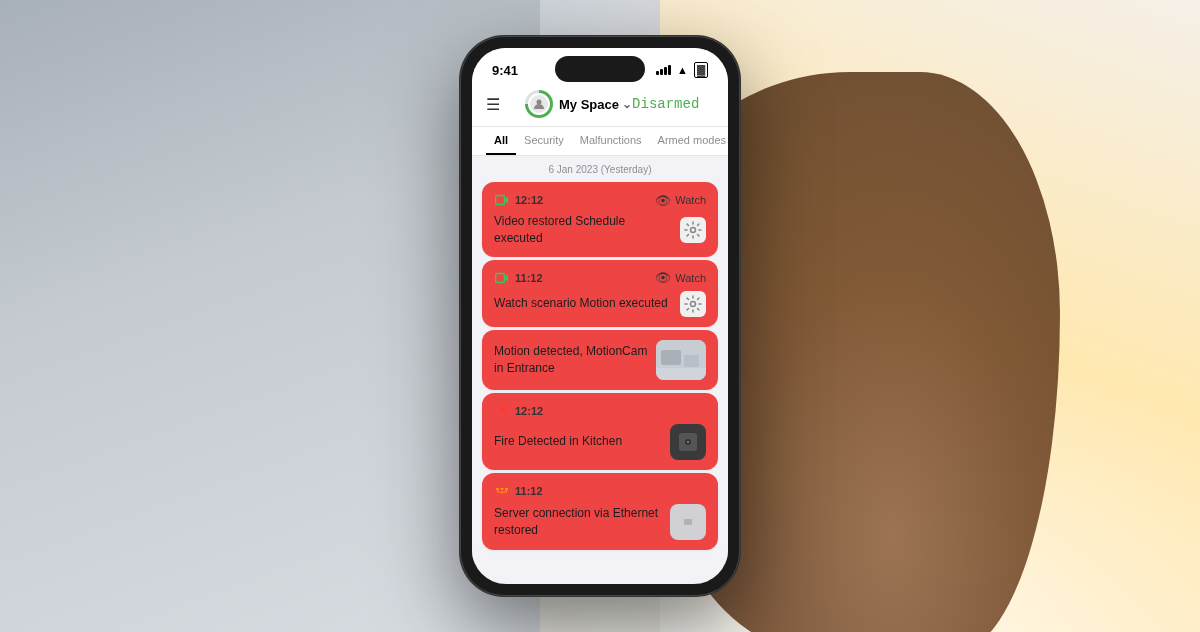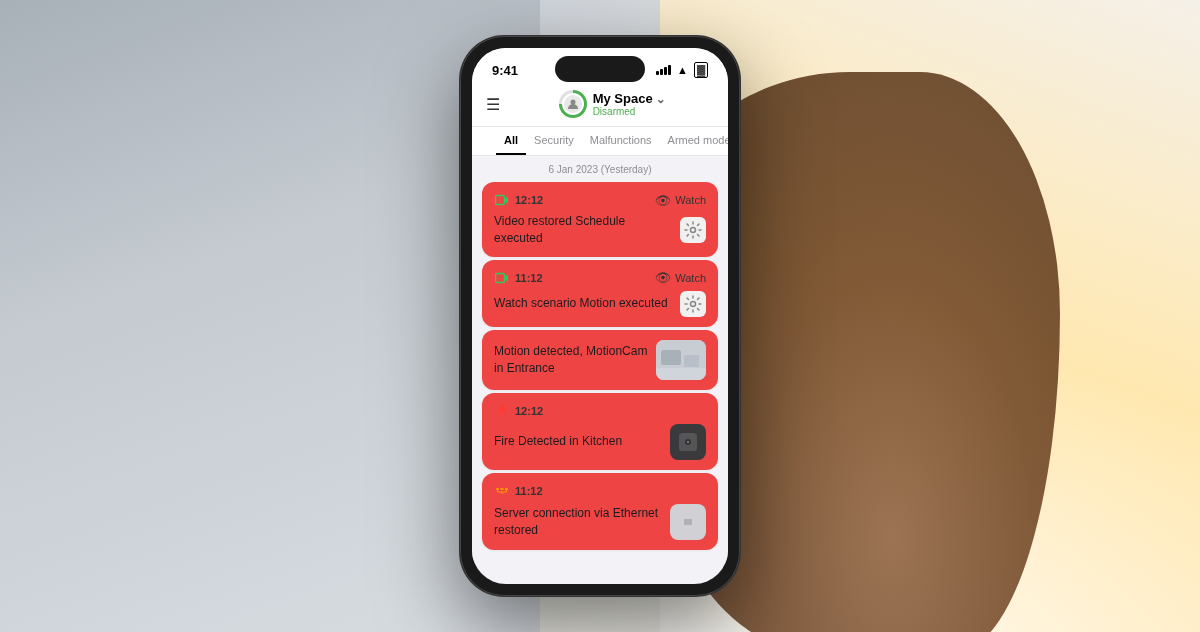--- a/index.html
+++ b/index.html
@@ -181,43 +181,44 @@
       z-index: 1;
       display: flex;
       align-items: center;
       justify-content: center;
       font-size: 8px;
       color: #666;
     }
 
     .space-text {
       display: flex;
-      flex-direction: column;
+      flex-direction: row;
     }
 
     .space-name-row {
       display: flex;
       align-items: center;
       gap: 3px;
       font-size: 13px;
       font-weight: 600;
       color: #000;
     }
 
     .space-status {
-      font-size: 10px;
+      font-size: 14px;
       color: #4CAF50;
       font-weight: 500;
+      font-family: Liberation Mono, monospace;
     }
 
     
     .tabs {
       background: #ffffff;
       display: flex;
-      padding: 0 24px;
+      padding: 0 14px;
       border-bottom: 1px solid #e5e5ea;
       overflow-x: auto;
       scrollbar-width: none;
     }
 
     .tab {
       padding: 7px 8px;
       font-size: 11px;
       white-space: nowrap;
       cursor: pointer;

